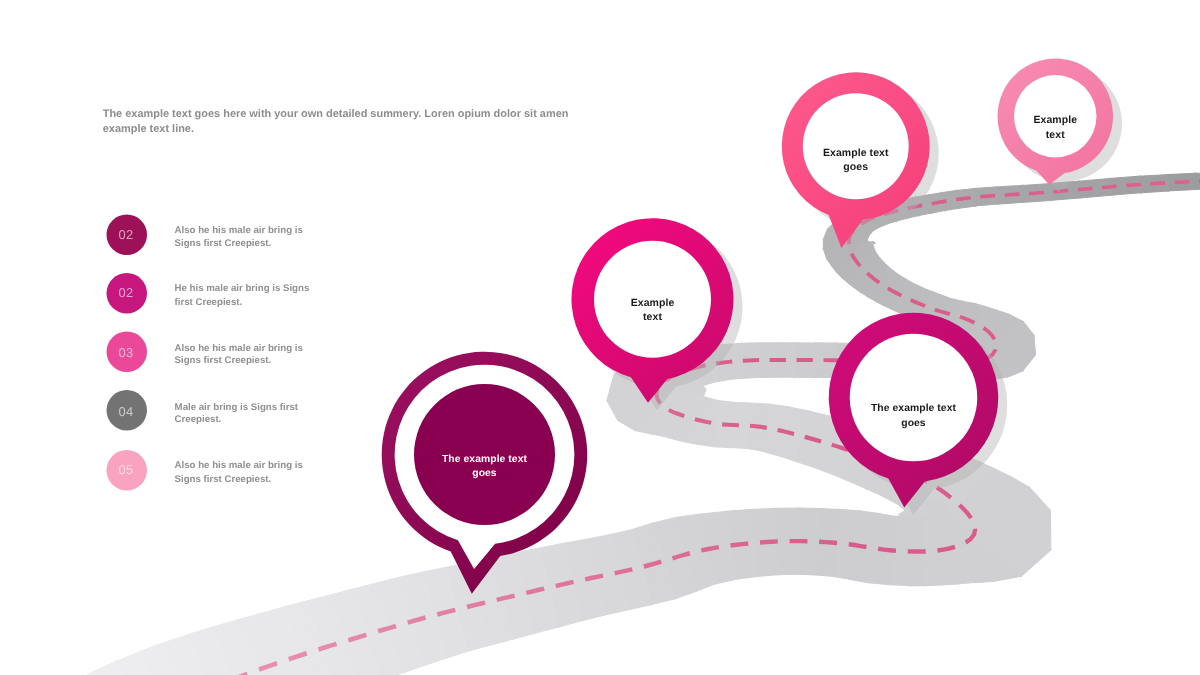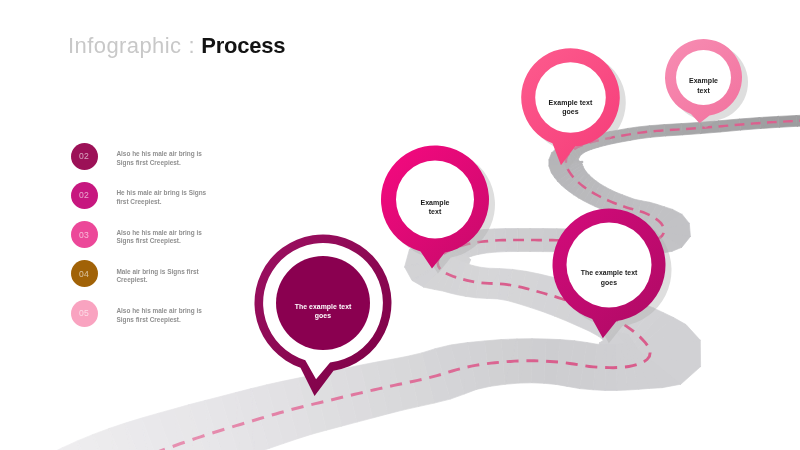--- a/index.html
+++ b/index.html
@@ -233,41 +233,37 @@
 <path d="M575.23,146.57A49.30,49.30 0 1 0 552.43,143.37L560.96,165.36Z" fill="url(#g3)"></path>
 <path d="M535.20,97.50a35.30,35.30 0 1 0 70.60,0a35.30,35.30 0 1 0 -70.60,0Z" fill="#ffffff"></path>
 </g>
 <g>
 <path d="M709.52,115.53A38.50,38.50 0 1 0 690.97,113.90L699.51,123.14Z" fill="#b0b0b0" opacity="0.42" transform="translate(6,5)"></path>
 <path d="M709.52,115.53A38.50,38.50 0 1 0 690.97,113.90L699.51,123.14Z" fill="url(#g4)"></path>
 <path d="M676.00,77.50a27.50,27.50 0 1 0 55.00,0a27.50,27.50 0 1 0 -55.00,0Z" fill="#ffffff"></path>
 </g>
 </svg>
 
-  <div class="title">
-    <span class="light">Infographic</span>
-    <span class="sep">:</span>
-    <span class="bold">Process</span>
-  </div>
+  <div class="subtitle">The example text goes here with your own detailed summery. Loren opium dolor sit amen example text line.</div>
 
   <div class="legend">
       <div class="lrow">
         <div class="lnum" style="background:#9C1157">02</div>
         <div class="ltext">Also he his male air bring is Signs first Creepiest.</div>
       </div>
       <div class="lrow">
         <div class="lnum" style="background:#C7177F">02</div>
         <div class="ltext">He his male air bring is Signs first Creepiest.</div>
       </div>
       <div class="lrow">
         <div class="lnum" style="background:#ec4899">03</div>
         <div class="ltext">Also he his male air bring is Signs first Creepiest.</div>
       </div>
       <div class="lrow">
-        <div class="lnum" style="background:#a16207">04</div>
+        <div class="lnum" style="background:#737373">04</div>
         <div class="ltext">Male air bring is Signs first Creepiest.</div>
       </div>
       <div class="lrow">
         <div class="lnum" style="background:#F9A3C0">05</div>
         <div class="ltext">Also he his male air bring is Signs first Creepiest.</div>
       </div>
     </div>
   <div class="pinlabels">
       <div class="plabel" style="left: 271px; top: 301.5px; width: 104px; color: rgb(255, 255, 255); font-size: 6.9px; line-height: 9.9px;">
         <div>The example text</div>

